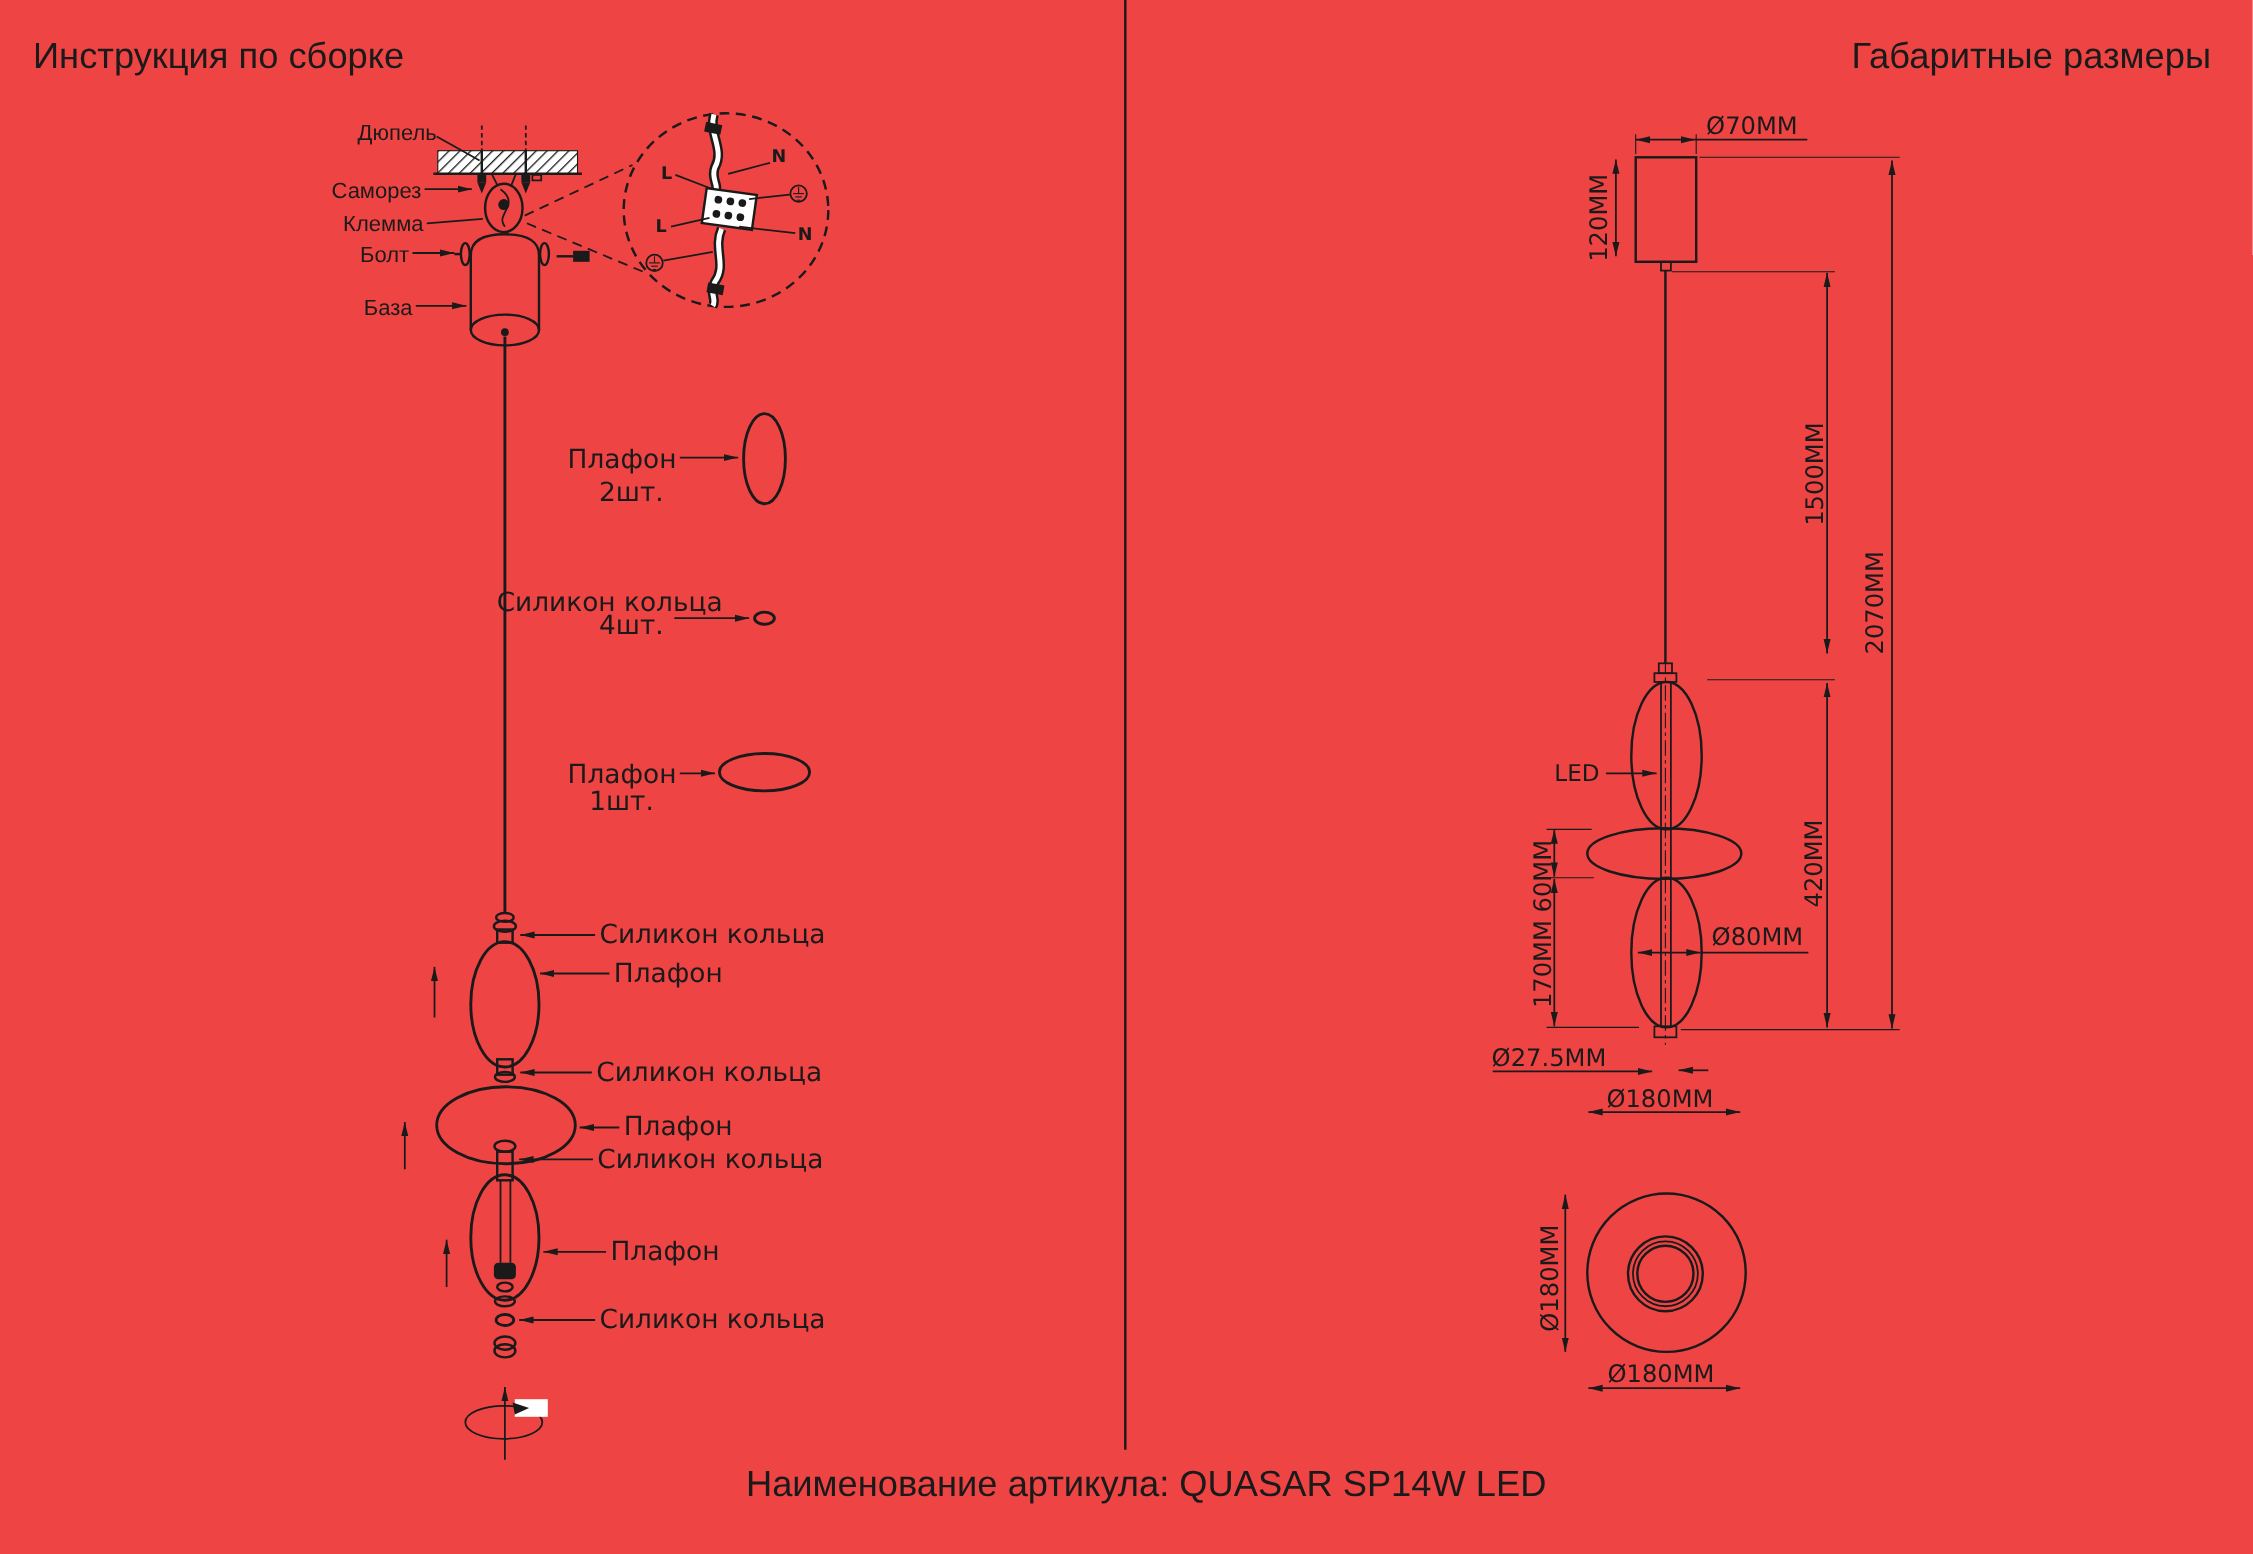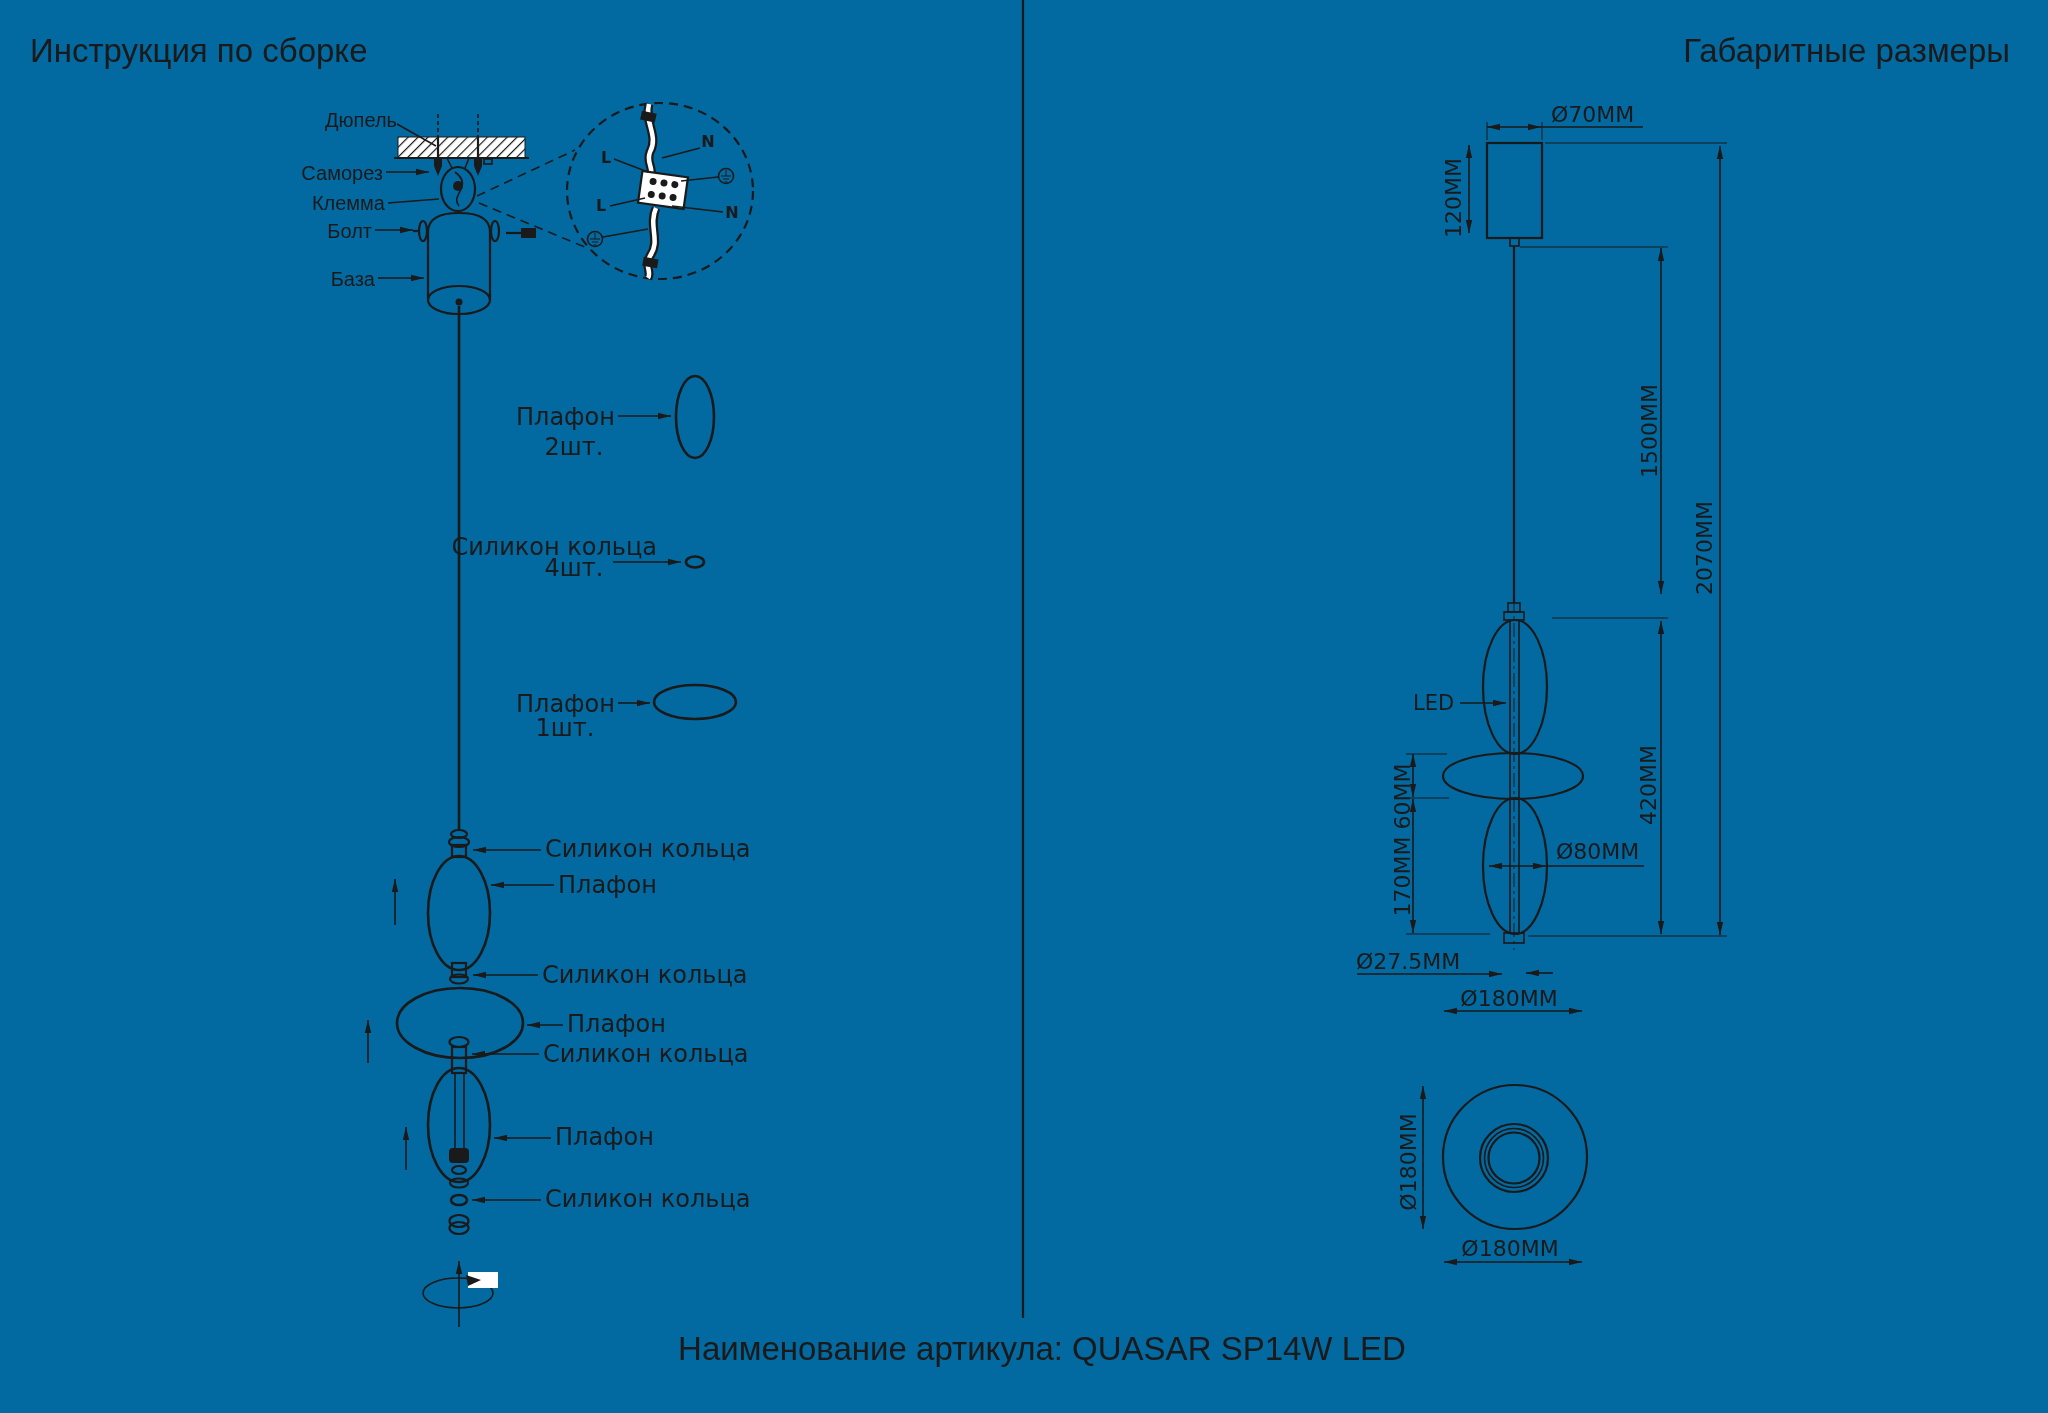--- a/index.html
+++ b/index.html
@@ -1,16 +1,16 @@
 <!DOCTYPE html>
 <html><head>
 <meta charset="utf-8">
 <style>
   html,body{margin:0;padding:0;background:#fff;}
-  #page{position:relative;width:2048px;height:1413px;background:#0369a1;overflow:hidden;}
+  #page{position:relative;width:2048px;height:1413px;background:#ef4444;overflow:hidden;}
   svg{position:absolute;top:0;left:0;}
   .tt  {font-family:"Liberation Sans",sans-serif;font-size:33px;fill:#1a1a1a;}
   .tcap{font-family:"Liberation Sans",sans-serif;font-size:33px;fill:#1a1a1a;}
   .tc  {font-family:"Liberation Sans",sans-serif;font-size:20px;fill:#1a1a1a;}
   .tl  {font-family:"DejaVu Sans",sans-serif;font-size:24px;fill:#1a1a1a;}
   .td  {font-family:"DejaVu Sans",sans-serif;font-size:22px;fill:#1a1a1a;}
   .tw  {font-family:"DejaVu Sans",sans-serif;font-size:16px;font-weight:700;fill:#1a1a1a;}
   .tled{font-family:"DejaVu Sans",sans-serif;font-size:21px;fill:#1a1a1a;}
   .s   {stroke:#1a1a1a;fill:none;stroke-width:2.2;}
   .s3  {stroke:#1a1a1a;fill:none;stroke-width:2.6;}

